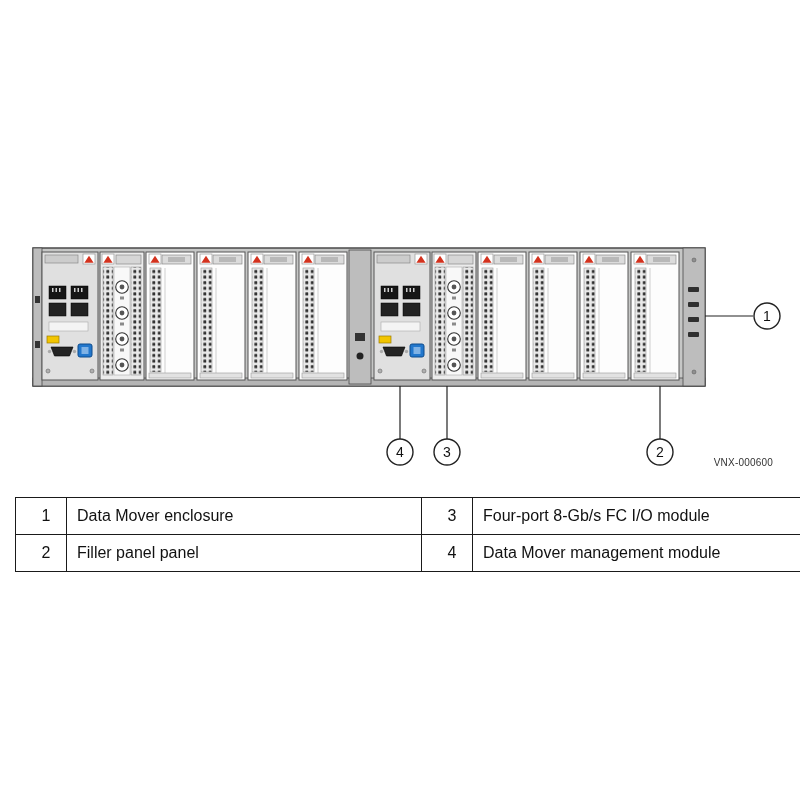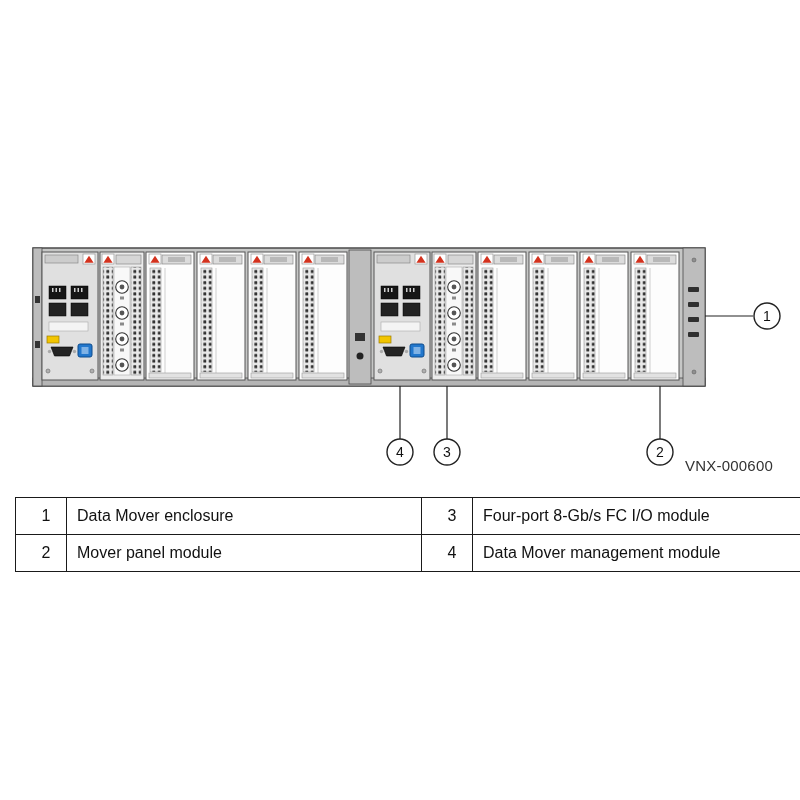--- a/index.html
+++ b/index.html
@@ -1,19 +1,19 @@
 <!DOCTYPE html>
 <html><head>
 <meta charset="utf-8">
 <style>
   html,body{margin:0;padding:0;background:#fff;}
   .canvas{position:relative;width:800px;height:800px;background:#ffffff;overflow:hidden;
           font-family:"Liberation Sans", sans-serif;}
   .diagram-svg{position:absolute;left:0;top:0;}
-  .figure-code{position:absolute;top:457px;right:27px;font-size:15px;color:#333;
+  .figure-code{position:absolute;top:457px;right:27px;font-size:10px;color:#333;
                letter-spacing:0.2px;font-family:"Liberation Sans", sans-serif;}
   table.legend{position:absolute;left:15px;top:497px;width:769px;border-collapse:collapse;
                table-layout:fixed;font-size:16px;color:#111;}
   table.legend td{border:1px solid #1a1a1a;height:36px;vertical-align:middle;
                   padding:0 0 0 10px;background:#fff;}
   td.num{width:40px;text-align:center;padding:0;}
   td.lab{width:344px;text-align:left;margin-left:40px;}
 </style>
 </head>
 <body>
@@ -163,20 +163,20 @@
   <table class="legend">
     <tbody>
       <tr>
         <td class="num">1</td>
         <td class="lab">Data Mover enclosure</td>
         <td class="num">3</td>
         <td class="lab">Four-port 8-Gb/s FC I/O module</td>
       </tr>
       <tr>
         <td class="num">2</td>
-        <td class="lab">Mover panel module</td>
+        <td class="lab">Filler panel panel</td>
         <td class="num">4</td>
         <td class="lab">Data Mover management module</td>
       </tr>
     </tbody>
   </table>
 
 </div>
 
 </body></html>

